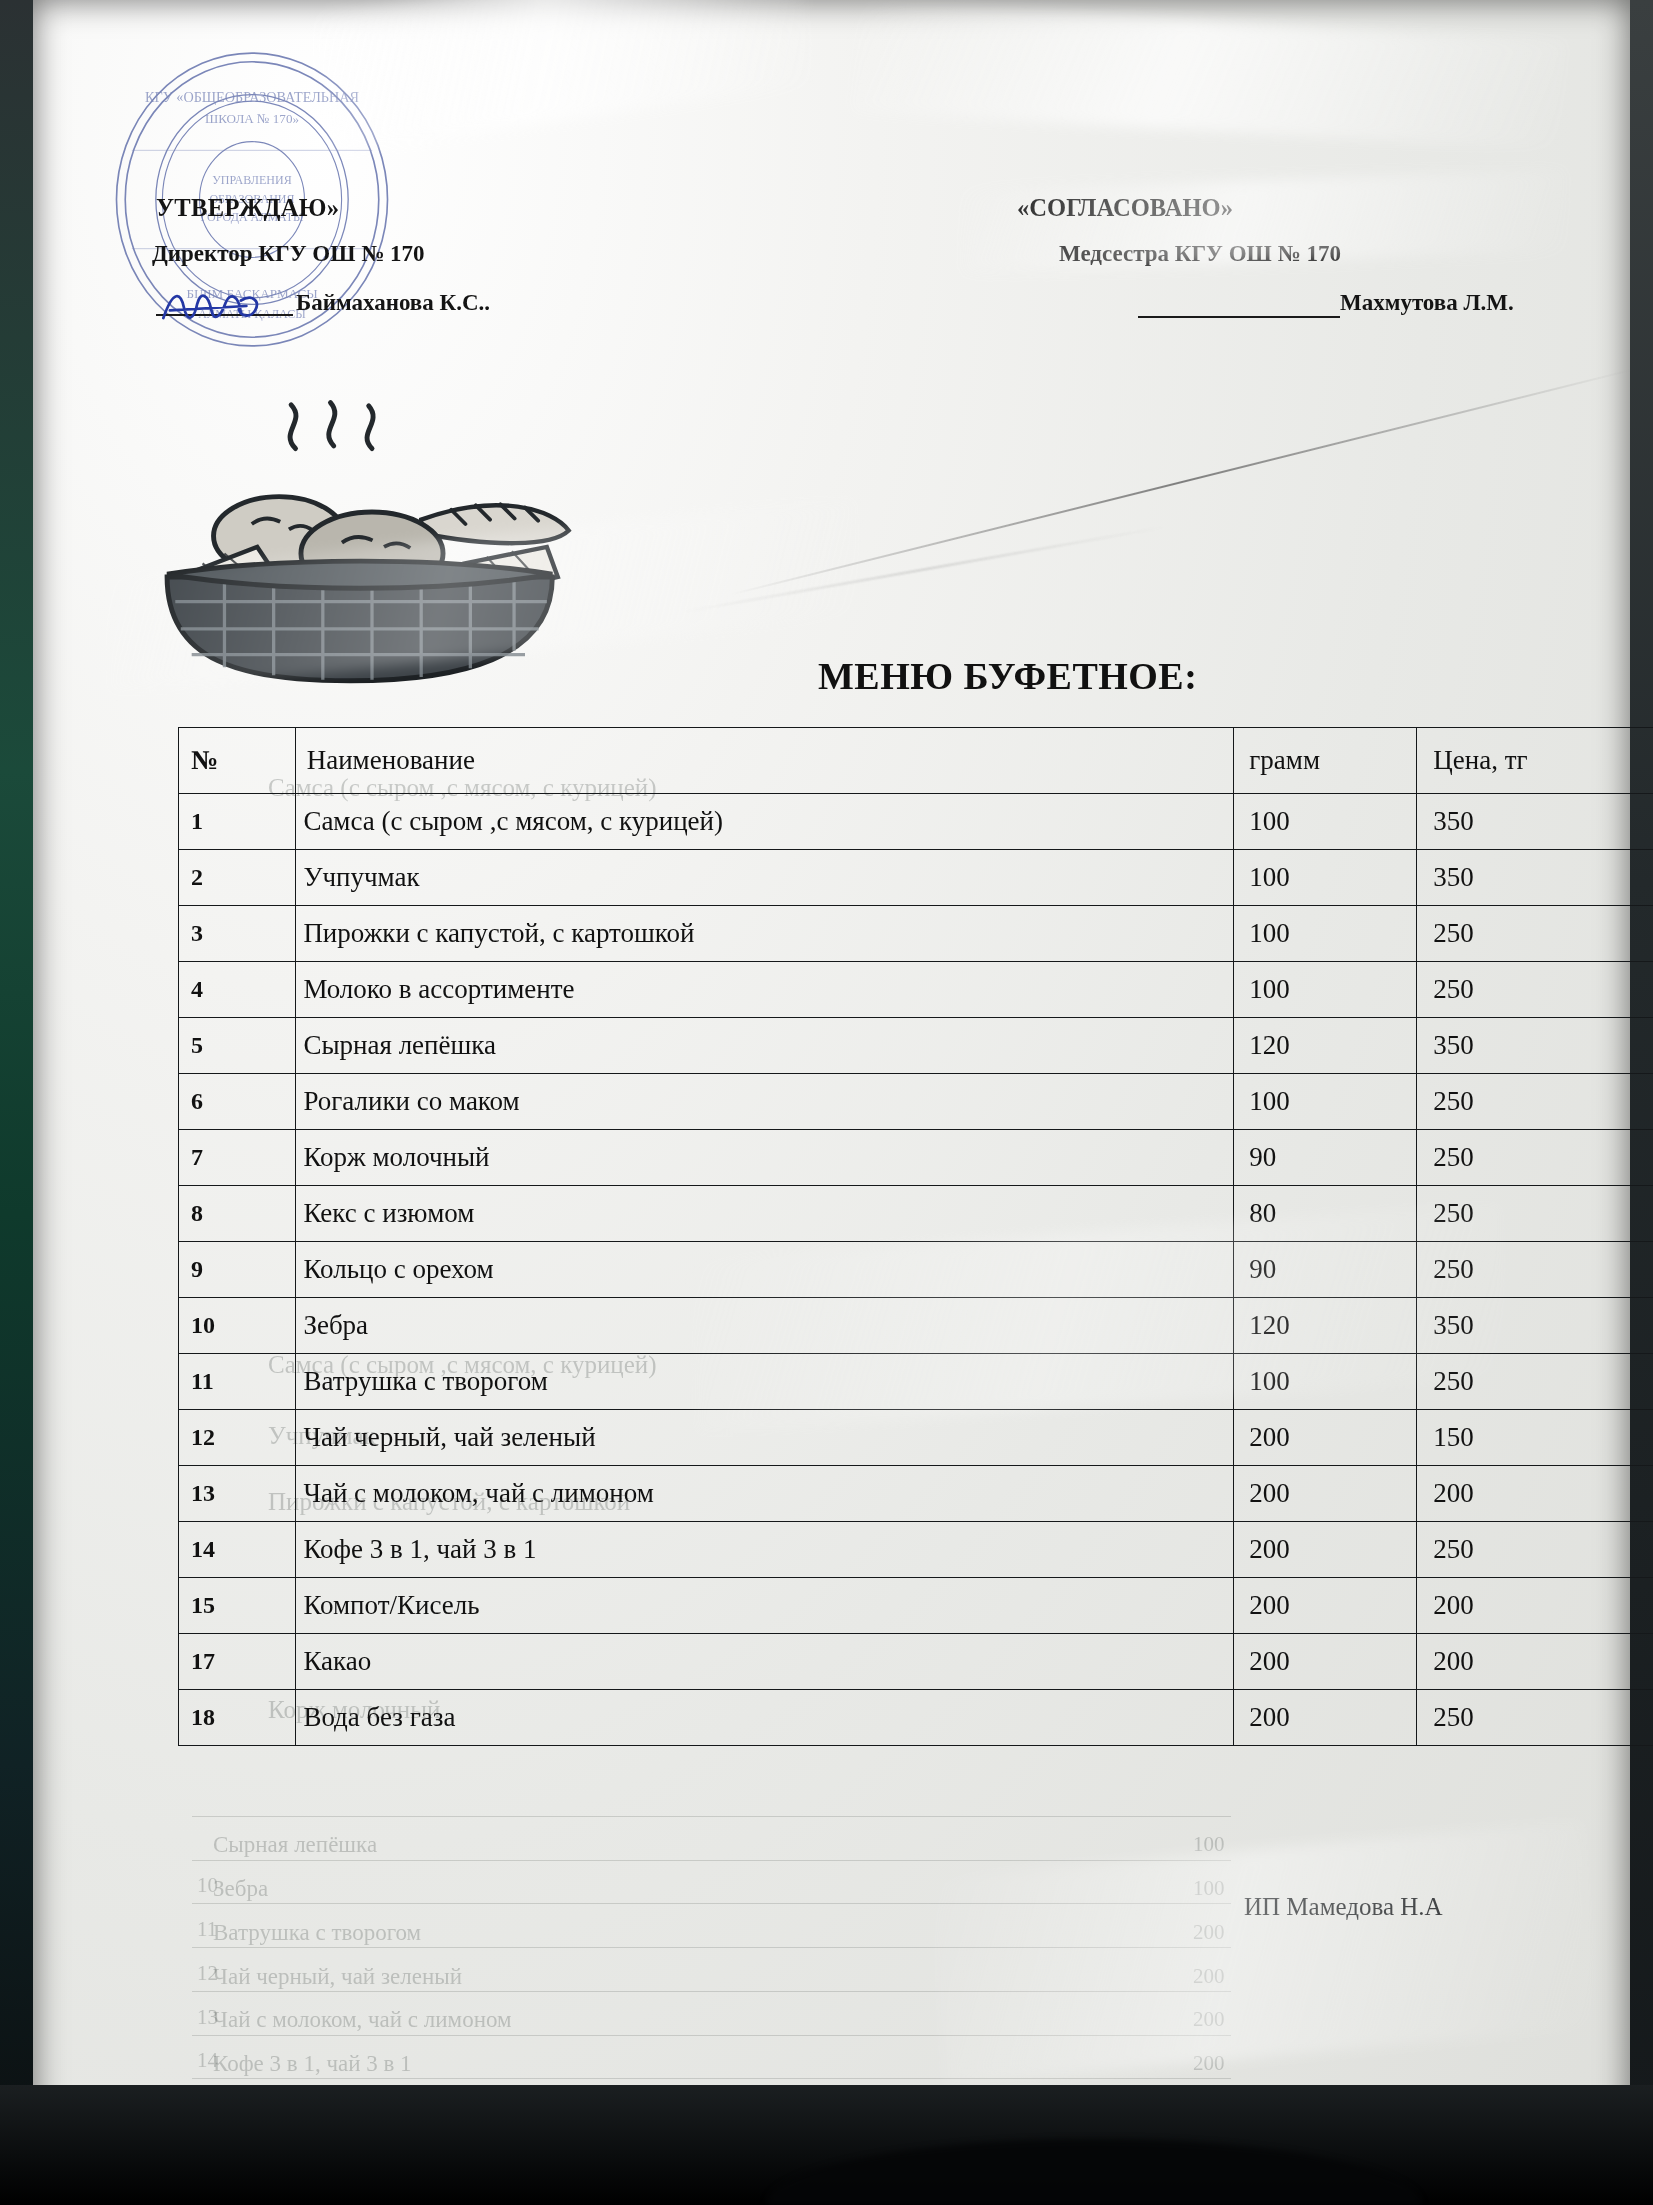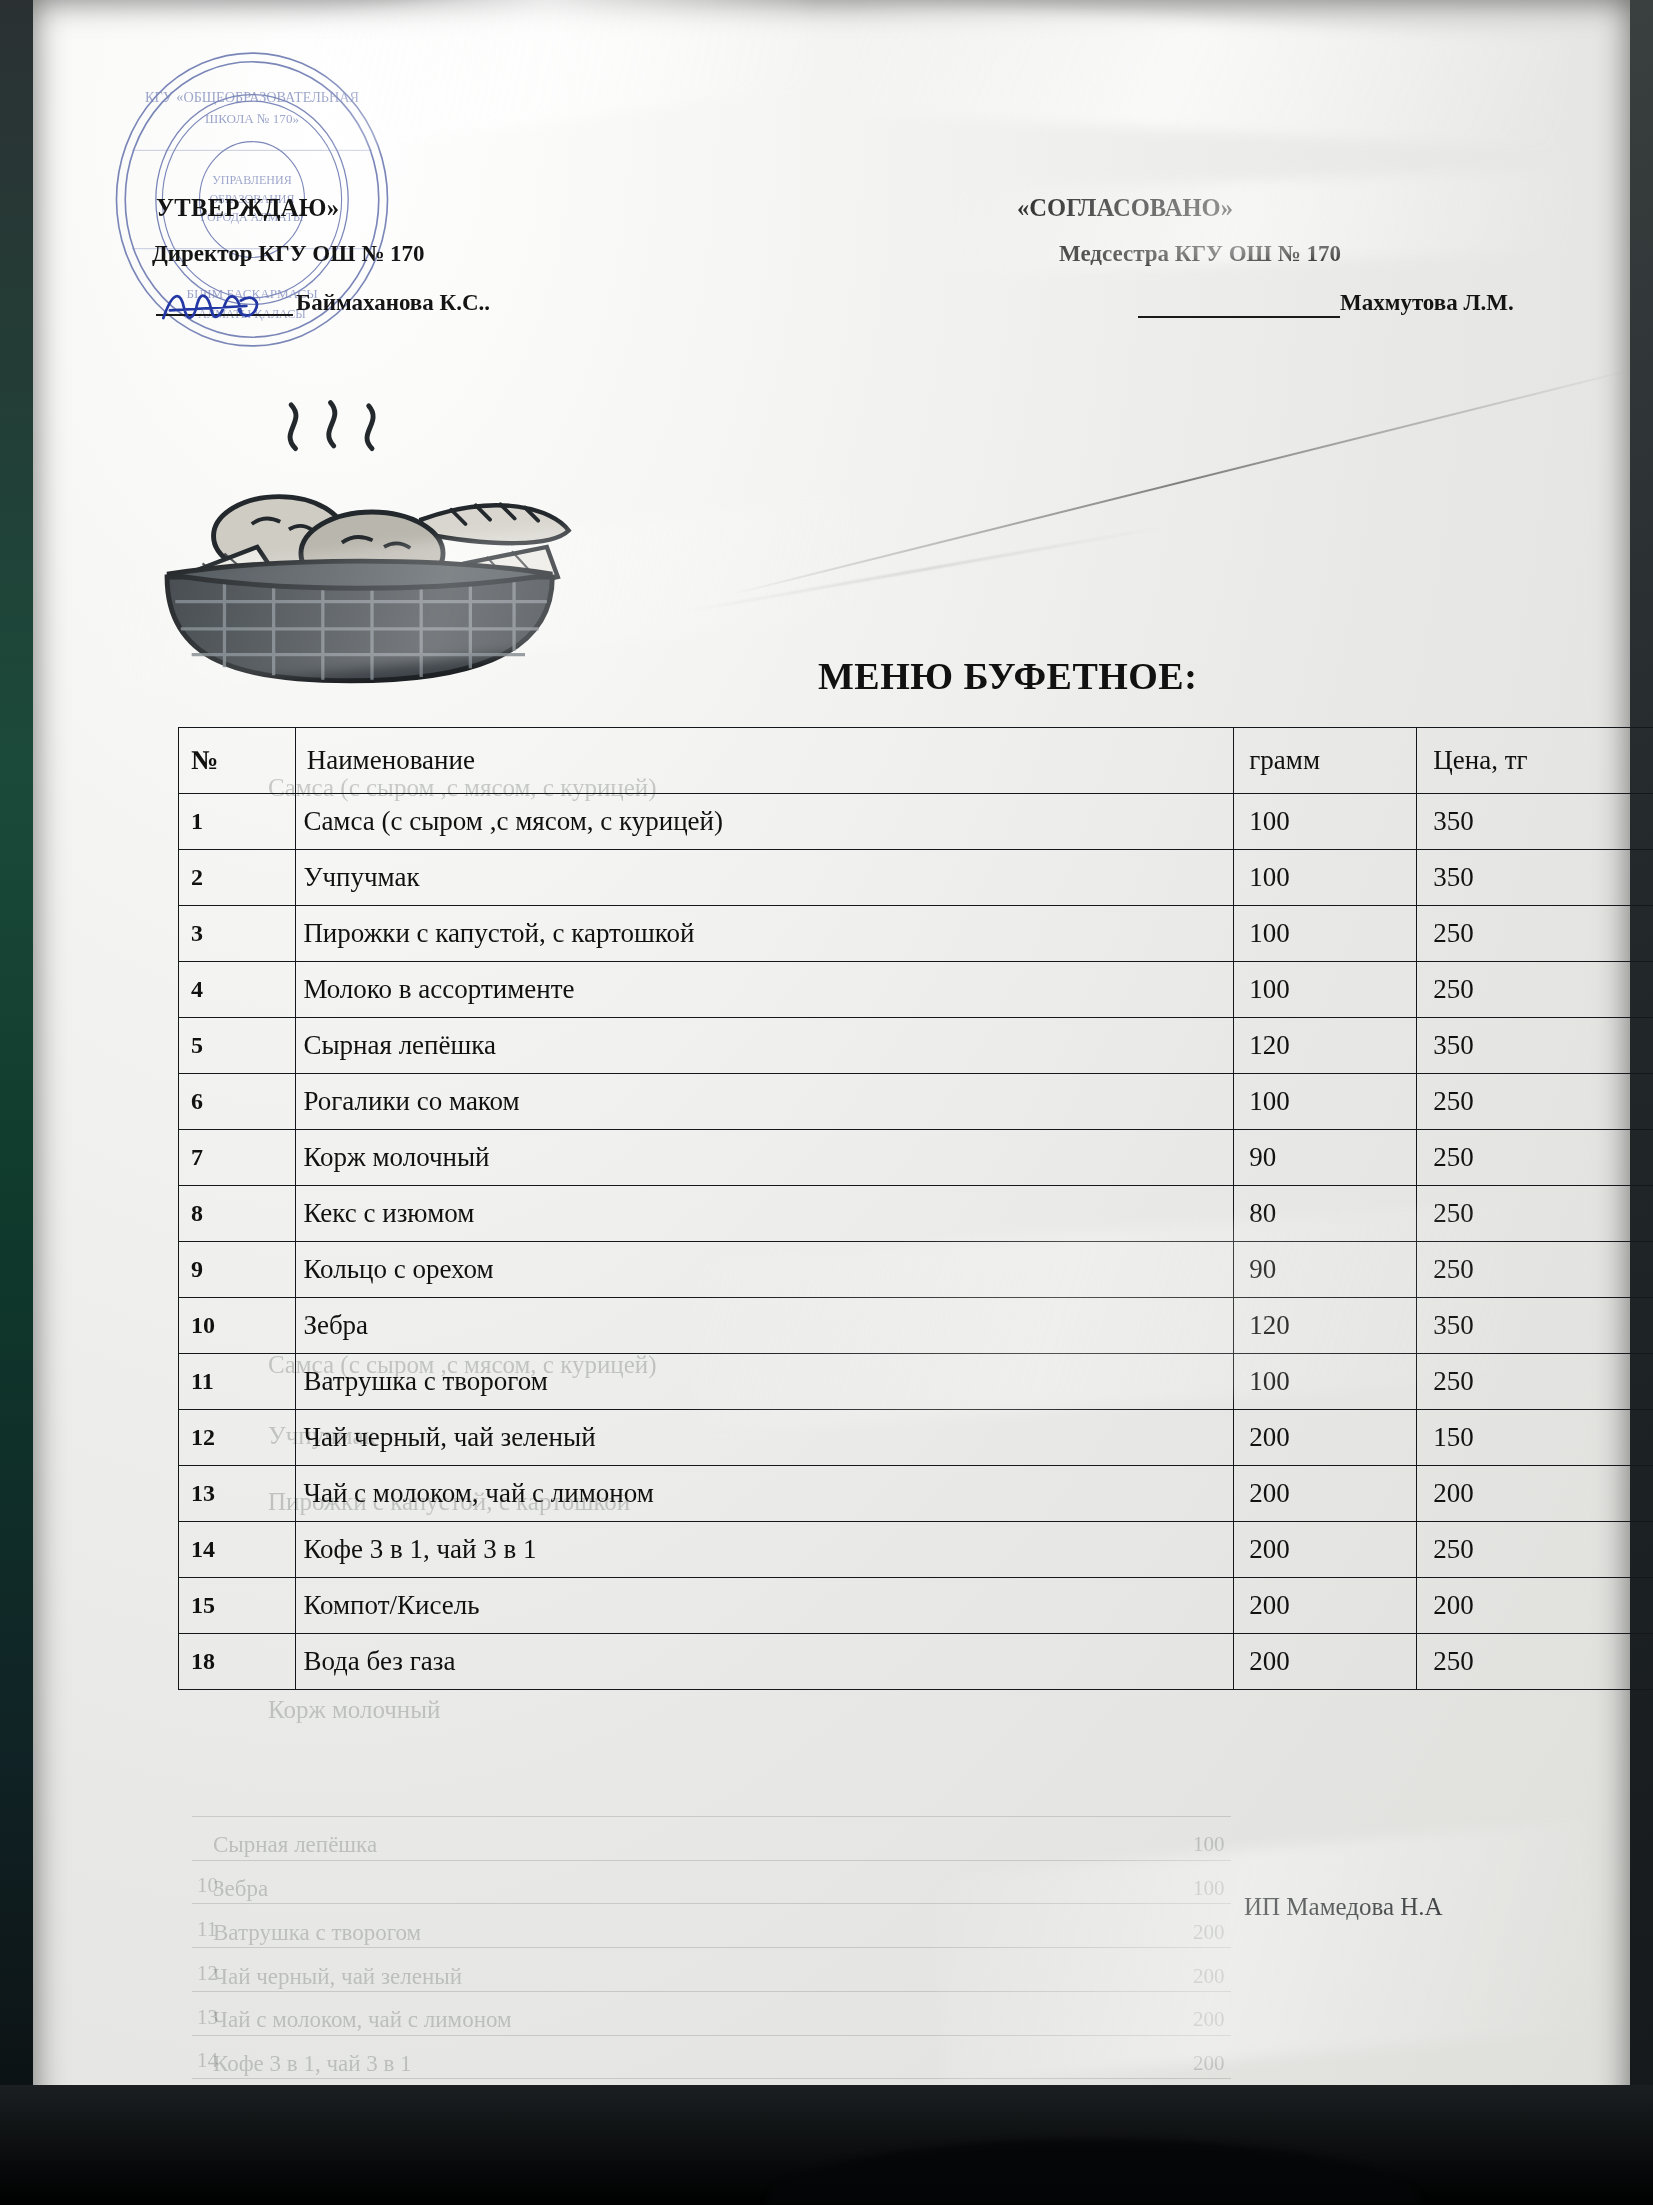--- a/index.html
+++ b/index.html
@@ -425,20 +425,26 @@
             <td class="c-gram">200</td>
             <td class="c-price">250</td>
           </tr>
           <tr>
             <td class="c-num">15</td>
             <td class="c-name">Компот/Кисель</td>
             <td class="c-gram">200</td>
             <td class="c-price">200</td>
           </tr>
           <tr>
+            <td class="c-num">17</td>
+            <td class="c-name">Какао</td>
+            <td class="c-gram bold-gram">200</td>
+            <td class="c-price">200</td>
+          </tr>
+          <tr>
             <td class="c-num">18</td>
             <td class="c-name">Вода без газа</td>
             <td class="c-gram bold-gram">200</td>
             <td class="c-price">250</td>
           </tr>
         </tbody>
     </table>
 
     <div class="supplier">ИП Мамедова Н.А</div>
 

